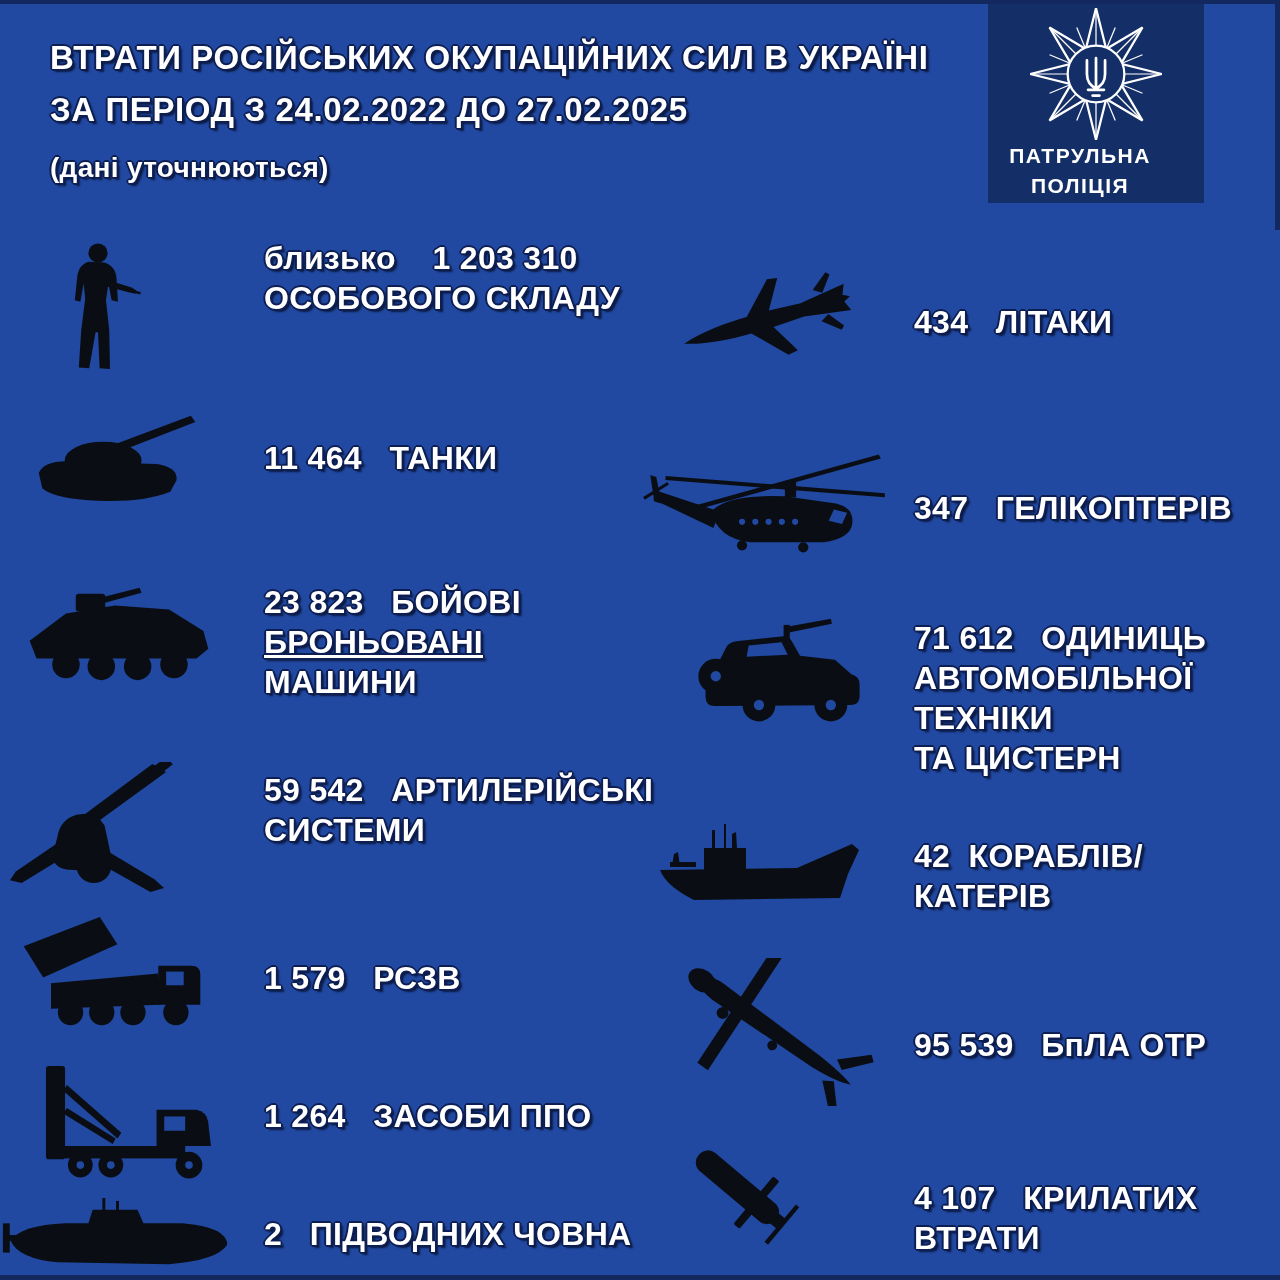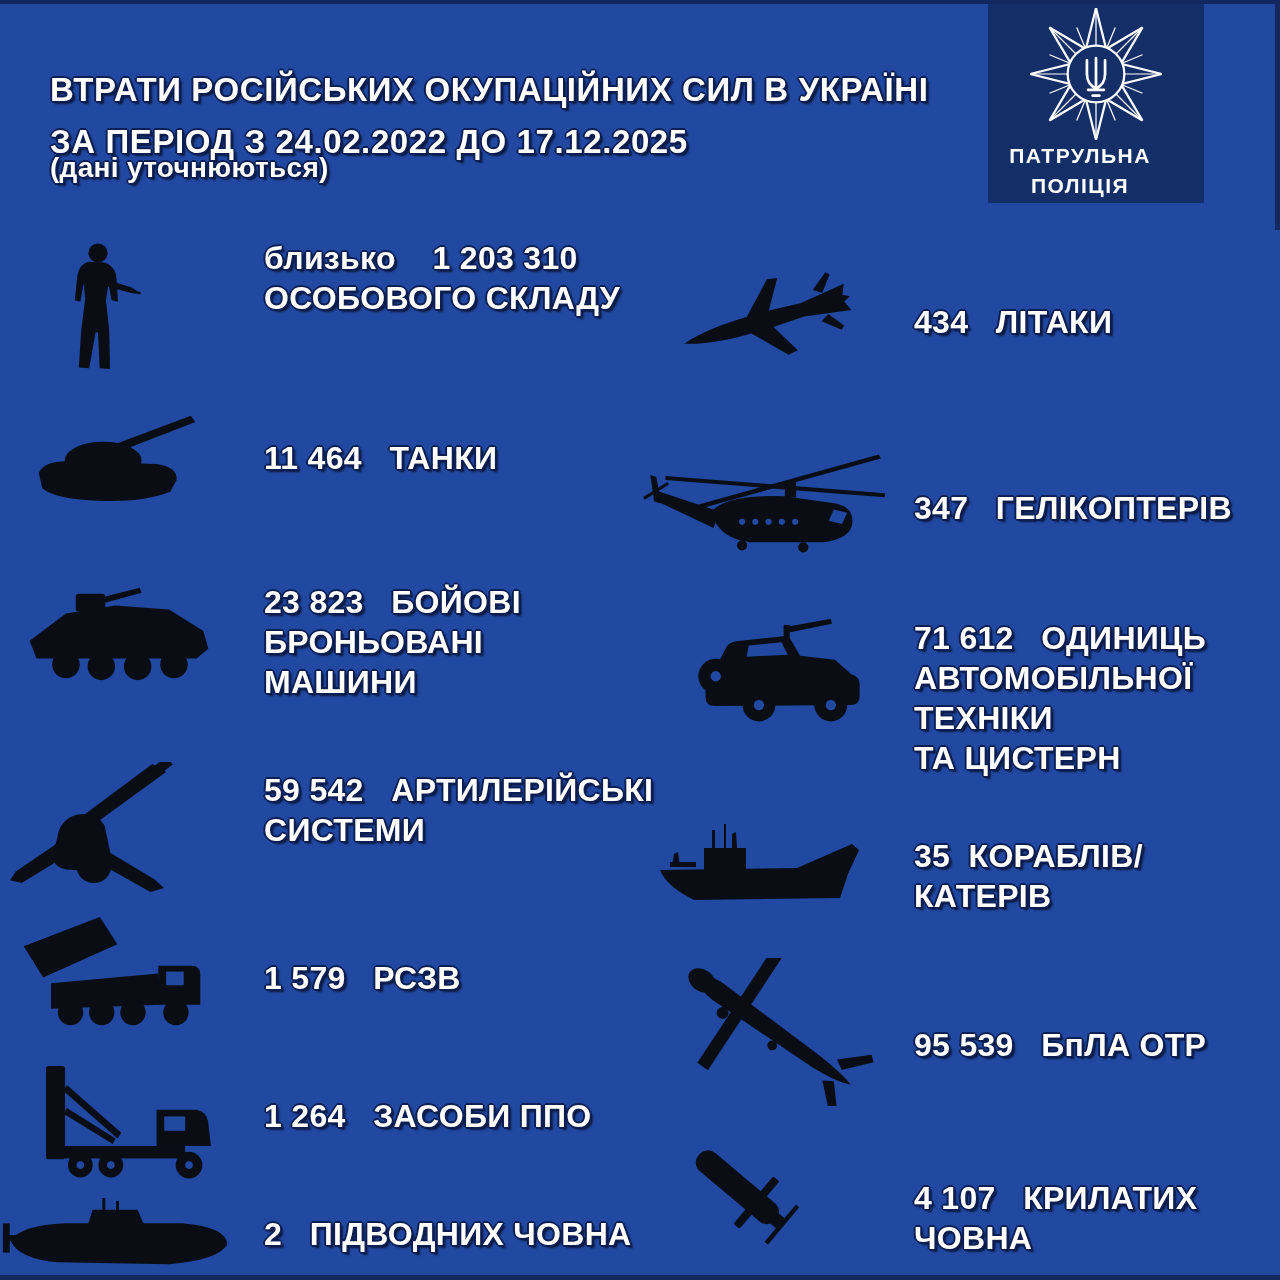--- a/index.html
+++ b/index.html
@@ -19,21 +19,21 @@
     position:absolute;
     color:#ffffff;
     font-weight:700;
     white-space:pre;
     text-shadow:
       -2px 0 0 #0d1e52, 2px 0 0 #0d1e52,
       0 -2px 0 #0d1e52, 0 2px 0 #0d1e52,
       -1px -1px 0 #0d1e52, 1px -1px 0 #0d1e52,
       -1px 1px 0 #0d1e52, 3px 3px 2px rgba(8,16,45,.85);
   }
-  .title{font-size:33px;letter-spacing:.6px;line-height:40px;margin-top:32px;}
+  .title{font-size:33px;letter-spacing:.6px;line-height:40px;}
   .note{font-size:28px;letter-spacing:.3px;}
   .row-text{font-size:32px;line-height:40px;letter-spacing:.3px;margin-left:48px;}
 
   .icon{position:absolute;}
   .icon svg{display:block;width:100%;height:100%;}
   .sil{fill:#0a0e14;}
   .cut{fill:#2149a2;}
 
   .logo-panel{
     position:absolute;left:988px;top:0;width:216px;height:203px;
@@ -46,21 +46,21 @@
   }
   .logo-text-1{top:144px;}
   .logo-text-2{top:174px;}
 </style>
 </head>
 <body>
 
 <div class="canvas">
 
   <div class="txt title" style="left:50px;top:38px;">ВТРАТИ РОСІЙСЬКИХ ОКУПАЦІЙНИХ СИЛ В УКРАЇНІ</div>
-  <div class="txt title" style="left:50px;top:90px;">ЗА ПЕРІОД З 24.02.2022 ДО 17.12.2025</div>
+  <div class="txt title" style="left:50px;top:90px;">ЗА ПЕРІОД З 24.02.2022 ДО 27.02.2025</div>
   <div class="txt note" style="left:50px;top:152px;">(дані уточнюються)</div>
 
   <div class="logo-panel">
     <div class="logo-emblem">
       <svg viewBox="0 0 120 120">
         <g stroke="#ffffff" stroke-width="1.1">
           <line x1="60" y1="60" x2="60" y2="2"></line>
             <line x1="60" y1="60" x2="101" y2="19"></line>
           <line x1="60" y1="60" x2="118" y2="60"></line>
             <line x1="60" y1="60" x2="101" y2="101"></line>
@@ -116,21 +116,21 @@
         <rect class="sil" x="55" y="14" width="30" height="18" rx="3"></rect>
         <polygon class="sil" points="80,18 120,8 122,13 82,24"></polygon>
         <polygon class="sil" points="8,62 45,34 95,26 150,30 185,52 190,70 178,80 15,80"></polygon>
         <circle class="sil" cx="45" cy="86" r="14"></circle>
           <circle class="sil" cx="81" cy="88" r="14"></circle>
         <circle class="sil" cx="118" cy="88" r="14"></circle>
           <circle class="sil" cx="155" cy="86" r="14"></circle>
       </svg>
     </div>
     <div class="txt row-text" style="left:216px;top:582px;">23 823   БОЙОВІ</div>
-    <div class="txt row-text" style="left:216px;top:622px;">БРОНЬОВАНІ</div>
+    <div class="txt row-text" style="left:216px;top:622px;text-decoration:underline;">БРОНЬОВАНІ</div>
     <div class="txt row-text" style="left:216px;top:662px;">МАШИНИ</div>
   </div>
 
   <div class="row">
     <div class="icon" style="left:8px;top:762px;width:200px;height:132px;">
       <svg viewBox="0 0 205 135">
         <polygon class="sil" points="148,2 162,10 88,64 78,54"></polygon>
         <rect class="sil" x="146" y="0" width="22" height="10" transform="rotate(-37 157 5)"></rect>
         <path class="sil" d="M70,54 q-16,5 -19,21 l-5,20 q0,13 14,15 l31,2 q17,-2 14,-19 l-6,-28 q-8,-15 -29,-11 z"></path>
         <circle class="sil" cx="88" cy="106" r="18"></circle>
@@ -254,21 +254,21 @@
       <svg viewBox="0 0 215 90">
         <path class="sil" d="M8,46 L145,44 L200,20 L207,26 L196,50 L188,74 L42,76 Q14,62 8,46 z"></path>
         <rect class="sil" x="52" y="24" width="42" height="22"></rect>
         <rect class="sil" x="60" y="6" width="3" height="20"></rect>
         <rect class="sil" x="72" y="0" width="2" height="26"></rect>
         <polygon class="sil" points="80,10 84,8 85,24 80,24"></polygon>
         <rect class="sil" x="18" y="38" width="26" height="5"></rect>
         <polygon class="sil" points="22,30 26,28 28,42 20,42"></polygon>
       </svg>
     </div>
-    <div class="txt row-text" style="left:866px;top:836px;">35  КОРАБЛІВ/</div>
+    <div class="txt row-text" style="left:866px;top:836px;">42  КОРАБЛІВ/</div>
     <div class="txt row-text" style="left:866px;top:876px;">КАТЕРІВ</div>
   </div>
 
   <div class="row">
     <div class="icon" style="left:658px;top:958px;width:240px;height:148px;">
       <svg viewBox="0 0 235 150">
         <g transform="rotate(35 115 75)">
           <path class="sil" d="M18,75 q10,-10 26,-10 l122,4 q30,2 42,6 q-12,6 -42,8 l-122,2 q-16,0 -26,-10 z"></path>
           <ellipse class="sil" cx="24" cy="75" rx="15" ry="11"></ellipse>
           <polygon class="sil" points="64,4 77,4 81,146 68,146"></polygon>
@@ -287,20 +287,20 @@
       <svg viewBox="0 0 140 140">
         <g transform="rotate(40 70 70)">
           <rect class="sil" x="0" y="56" width="114" height="27" rx="13"></rect>
           <rect class="sil" x="80" y="34" width="9" height="70" rx="2"></rect>
           <rect class="sil" x="120" y="42" width="5" height="55"></rect>
           <rect class="sil" x="112" y="62" width="10" height="15"></rect>
         </g>
       </svg>
     </div>
     <div class="txt row-text" style="left:866px;top:1178px;">4 107   КРИЛАТИХ</div>
-    <div class="txt row-text" style="left:866px;top:1218px;">ЧОВНА</div>
+    <div class="txt row-text" style="left:866px;top:1218px;">ВТРАТИ</div>
   </div>
 
   <div class="edge edge-top"></div>
   <div class="edge edge-bottom"></div>
   <div class="edge edge-right"></div>
 
 </div>
 
 </body></html>

